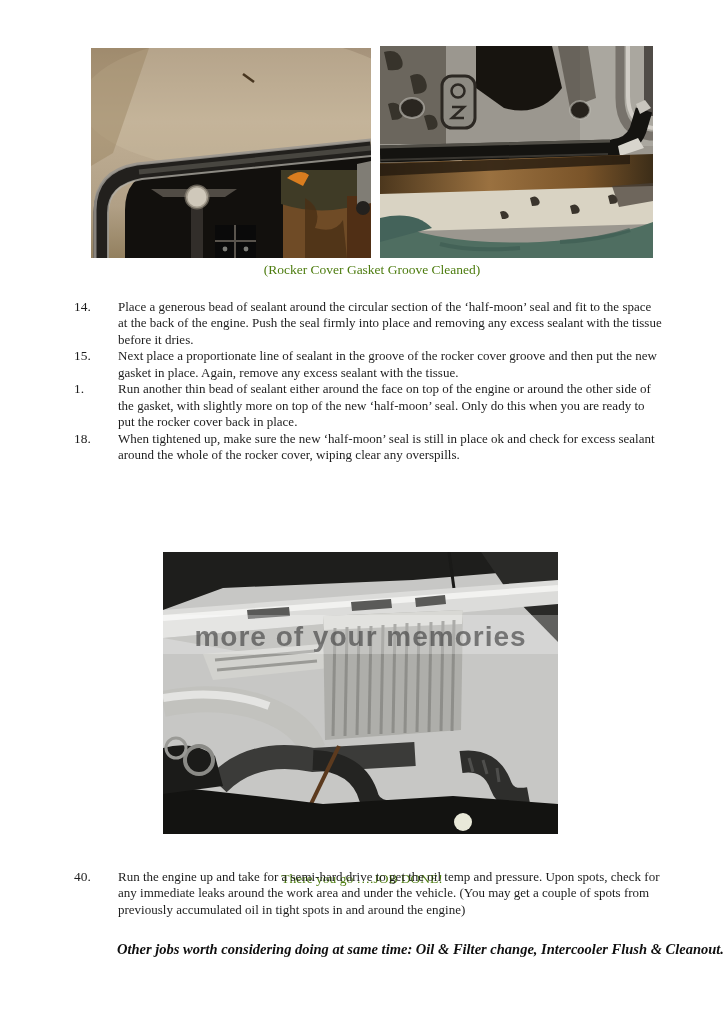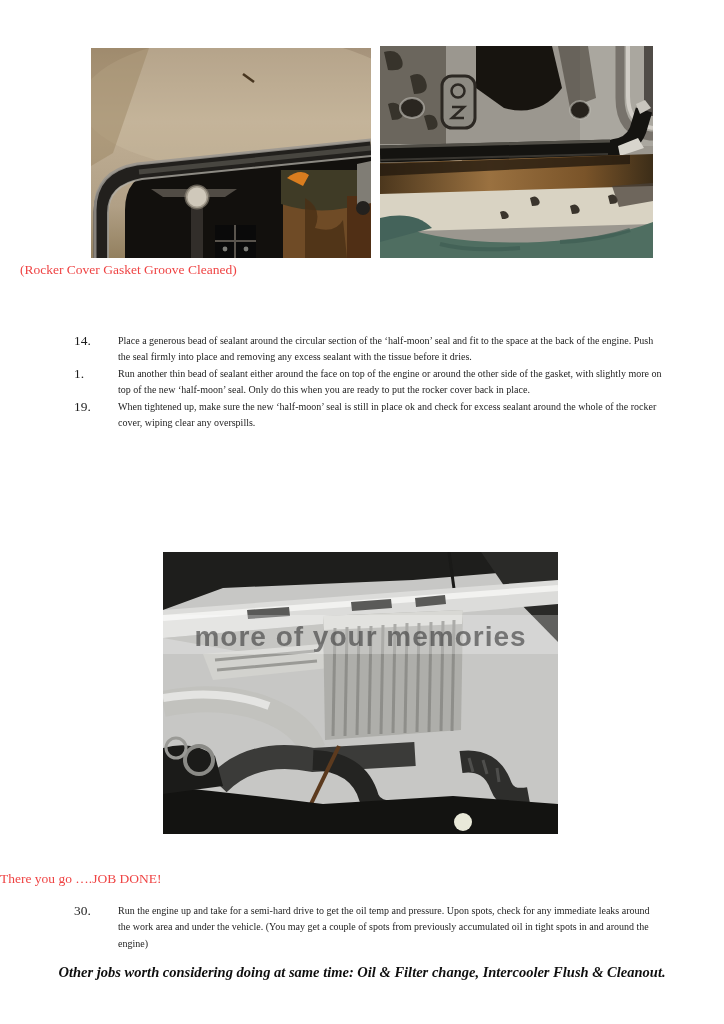--- a/index.html
+++ b/index.html
@@ -6,34 +6,34 @@
   body {
     width:724px; height:1024px; background:#ffffff; position:relative;
     font-family:"Liberation Serif", serif; color:#1d1d1d; overflow:hidden;
   }
   .photo { position:absolute; overflow:hidden; background:#fef9c3; }
   .photo svg { position:absolute; inset:0; width:100%; height:100%; display:block; }
   .photo-left   { left:91px;  top:48px;  width:280px; height:210px; }
   .photo-right  { left:380px; top:46px;  width:273px; height:212px; }
   .photo-engine { left:163px; top:552px; width:395px; height:282px; }
 
-  .caption { position:absolute; width:724px; text-align:left; font-size:13.5px; line-height:17px; color:#ef4444; }
+  .caption { position:absolute; width:724px; text-align:center; font-size:13.5px; line-height:17px; color:#4d7c0f; }
   .caption-top    { left:20px; top:261px; width:704px; }
   .caption-engine { left:0;    top:870px; }
 
-  .steps { position:absolute; left:74px; width:600px; display:flex; flex-direction:column;margin-top:34px; }
+  .steps { position:absolute; left:74px; width:600px; display:flex; flex-direction:column; }
   .steps-main  { top:299px; }
   .steps-final { top:869px; }
   .step { display:flex; align-items:flex-start; }
   .step .num { flex:0 0 44px; width:44px; font-size:13.4px; line-height:16.45px; }
-  .step .txt { width:545px;  font-size:10px; line-height:16.45px; }
+  .step .txt { width:545px;  font-size:13px; line-height:16.45px; }
 
   .footer {
-    position:absolute; left:0; top:940px; width:724px; text-align:center;
-    font-weight:bold; font-style:italic; font-size:14.5px; line-height:18px; color:#0f0f0f;margin-top:23px;
+    position:absolute; left:0; top:940px; width:724px; text-align:right;
+    font-weight:bold; font-style:italic; font-size:14.5px; line-height:18px; color:#0f0f0f;
   }
 
   .wm-band { position:absolute; left:0; top:63px; width:100%; height:39px; background:rgba(255,255,255,0.26); }
   .wm {
     position:absolute; left:0; top:69px; width:100%; text-align:center;
     font-family:"Liberation Sans", sans-serif; font-weight:bold; font-size:28px;
     letter-spacing:1px; color:rgba(58,58,58,0.62); white-space:nowrap;
   }
 </style>
 </head>
@@ -136,25 +136,29 @@
 </div>
 
 <div class="caption caption-top">(Rocker Cover Gasket Groove Cleaned)</div>
 
 <div class="steps steps-main">
   <div class="step">
     <div class="num">14.</div>
     <div class="txt">Place a generous bead of sealant around the circular section of the ‘half-moon’ seal and fit to the space at the back of the engine. Push the seal firmly into place and removing any excess sealant with the tissue before it dries.</div>
   </div>
   <div class="step">
+    <div class="num">15.</div>
+    <div class="txt">Next place a proportionate line of sealant in the groove of the rocker cover groove and then put the new gasket in place. Again, remove any excess sealant with the tissue.</div>
+  </div>
+  <div class="step">
     <div class="num">1.</div>
     <div class="txt">Run another thin bead of sealant either around the face on top of the engine or around the other side of the gasket, with slightly more on top of the new ‘half-moon’ seal. Only do this when you are ready to put the rocker cover back in place.</div>
   </div>
   <div class="step">
-    <div class="num">19.</div>
+    <div class="num">18.</div>
     <div class="txt">When tightened up, make sure the new ‘half-moon’ seal is still in place ok and check for excess sealant around the whole of the rocker cover, wiping clear any overspills.</div>
   </div>
 </div>
 
 <div class="photo photo-engine">
   <svg viewBox="0 0 395 282" preserveAspectRatio="none">
     <rect width="395" height="282" fill="#c7c7c5"></rect>
 
     <path d="M0,0 H395 V16 L250,28 L60,36 L0,58 Z" fill="#1e1e1c"></path>
     <path d="M318,0 H395 V90 L344,38 Z" fill="#2a2a28"></path>
@@ -200,18 +204,18 @@
     <circle cx="300" cy="270" r="9" fill="#e9e9d9"></circle>
   </svg>
   <div class="wm-band"></div>
   <div class="wm">more of your memories</div>
 </div>
 
 <div class="caption caption-engine">There you go ….JOB DONE!</div>
 
 <div class="steps steps-final">
   <div class="step">
-    <div class="num">30.</div>
+    <div class="num">40.</div>
     <div class="txt">Run the engine up and take for a semi-hard drive to get the oil temp and pressure. Upon spots, check for any immediate leaks around the work area and under the vehicle. (You may get a couple of spots from previously accumulated oil in tight spots in and around the engine)</div>
   </div>
 </div>
 
 <div class="footer">Other jobs worth considering doing at same time: Oil &amp; Filter change, Intercooler Flush &amp; Cleanout.</div>
 
 </body></html>

